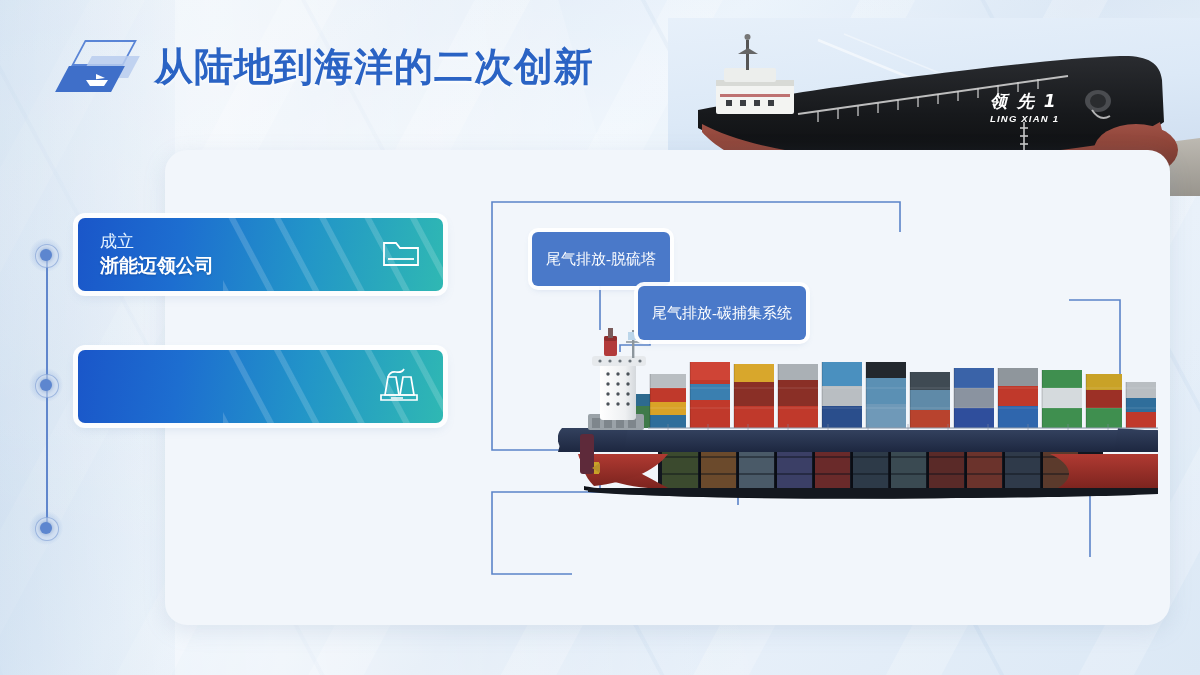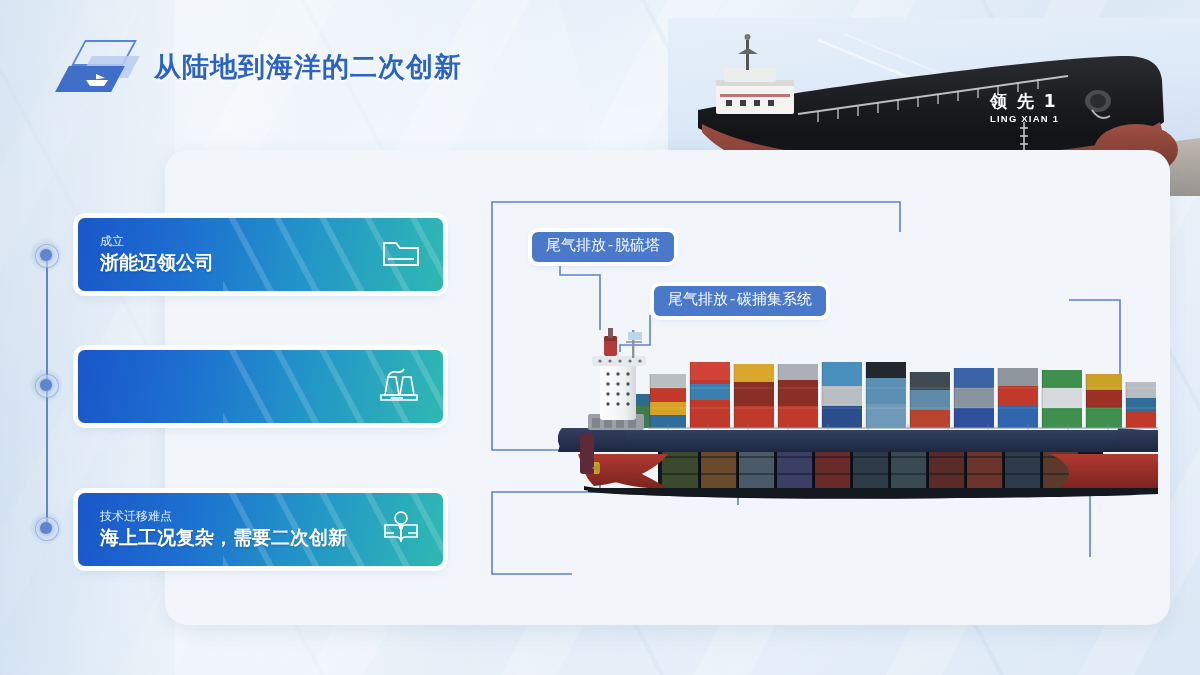--- a/index.html
+++ b/index.html
@@ -65,30 +65,31 @@
     background:#b9cdee;transform:skewX(-28deg);opacity:.85;
   }
   .logo .shapeC{
     position:absolute;left:2px;top:28px;width:56px;height:26px;
     background:#3f6fc9;transform:skewX(-28deg);
   }
   .logo .boat{
     position:absolute;left:24px;top:34px;width:26px;height:16px;color:#fff;
   }
   .title{
-    font-size:27px;font-weight:bold;letter-spacing:1px;color:#2a63c4;
+    font-size:39px;font-weight:bold;letter-spacing:1px;color:#2a63c4;
     text-shadow:0 2px 3px rgba(255,255,255,.8);
     font-family:"DejaVu Sans","Liberation Sans",sans-serif;
     white-space:nowrap;
   }
 
   
   .hero-photo{
     position:absolute;left:668px;top:18px;width:532px;height:178px;
     overflow:hidden;
+    font-style:italic;
   }
 
   
   .panel{
     position:absolute;left:165px;top:150px;width:1005px;height:475px;
     background:#f2f6fb;border-radius:22px;
     box-shadow:0 6px 22px rgba(120,150,185,.18);
   }
 
   
@@ -119,37 +120,37 @@
   }
   .card .stripes{
     position:absolute;right:-10px;top:-20px;width:230px;height:130px;
     background:repeating-linear-gradient(62deg,
       rgba(255,255,255,0) 0px, rgba(255,255,255,0) 16px,
       rgba(255,255,255,.16) 17px, rgba(255,255,255,.16) 22px,
       rgba(255,255,255,0) 23px, rgba(255,255,255,0) 40px);
   }
   .card .txt{position:relative;margin-left:22px;z-index:2;}
   .card .kicker{
-    font-size:12px;color:#e3f2ff;line-height:1.25;font-weight:normal;
+    font-size:17px;color:#e3f2ff;line-height:1.25;font-weight:normal;
     font-family:"DejaVu Sans","Liberation Sans",sans-serif;
   }
   .card .main{
     font-size:19px;color:#ffffff;font-weight:bold;line-height:1.3;margin-top:1px;
     font-family:"DejaVu Sans","Liberation Sans",sans-serif;
     text-shadow:0 1px 2px rgba(0,40,90,.28);
   }
   .card .cicon{position:absolute;right:22px;top:50%;transform:translateY(-50%);z-index:2;color:#fff;}
 
   
   .pill{
     position:absolute;
     background:#4a79c9;color:#fff;border-radius:6px;
-    font-size:15px;line-height:30px;height:30px;padding:0 14px;white-space:nowrap;
+    font-size:15px;line-height:30px;height:30px;padding:12px 14px;white-space:nowrap;
     box-shadow:0 0 0 4px rgba(255,255,255,.95),0 3px 7px rgba(110,145,190,.28);
-    font-family:Liberation Mono, monospace;
+    font-family:Liberation Serif, serif;
     text-align:left;
   }
 
   
   .conn{position:absolute;left:0;top:0;width:1200px;height:675px;pointer-events:none;}
 </style>
 </head>
 <body>
 
 <div id="stage">
@@ -304,39 +305,20 @@
       <svg width="44" height="36" viewBox="0 0 44 36" fill="none" stroke="#ffffff" stroke-width="1.7">
         <path d="M8 28 L11 10 H19 L22 28 Z"></path>
         <path d="M23 28 L26 10 H34 L37 28 Z"></path>
         <path d="M4 28 H40 V33 H4 Z"></path>
         <path d="M14 31 H26"></path>
         <path d="M11 10 q2-6 8-5 t8-3"></path>
       </svg>
     </div>
   </div>
 
-  <div class="card" style="top:493px">
-    <div class="stripes"></div>
-    <div class="txt">
-      <div class="kicker">技术迁移难点</div>
-      <div class="main">海上工况复杂，需要二次创新</div>
-    </div>
-    <div class="cicon">
-      <svg width="40" height="38" viewBox="0 0 40 38" fill="none" stroke="#ffffff" stroke-width="1.7">
-        <circle cx="20" cy="9" r="6"></circle>
-        <path d="M17 16 H23"></path>
-          <path d="M18 19 H22"></path>
-        <path d="M20 15 V22"></path>
-        <path d="M4 16 H15 Q20 16 20 22 V33 Q20 28 15 28 H4 Z"></path>
-        <path d="M36 16 H25 Q20 16 20 22 V33 Q20 28 25 28 H36 Z"></path>
-        <path d="M4 24 H13"></path>
-          <path d="M27 24 H36"></path>
-      </svg>
-    </div>
-  </div>
 
   <svg class="conn">
     <g stroke="#5b84c9" stroke-width="1.6" fill="none">
 
       <path d="M560 262 L560 275 L600 275 L600 330"></path>
 
       <path d="M650 315 L650 345 L620 345 L620 352"></path>
 
       <path d="M 900 232 L900 202 L492 202 L492 450 L578 450"></path>
 
@@ -559,15 +541,15 @@
           <path d="M390 102 V108"></path>
           <path d="M430 102 V108"></path>
         <path d="M470 102 V108"></path>
           <path d="M510 102 V108"></path>
           <path d="M550 102 V108"></path>
       </g>
     </svg>
   </div>
 
   <div class="pill" style="left:532px;top:232px">尾气排放-脱硫塔</div>
-  <div class="pill" style="left:654px;top:286px">尾气排放-碳捕集系统</div>
+  <div class="pill" style="left:638px;top:286px">尾气排放-碳捕集系统</div>
 
 </div>
 
 </body></html>

